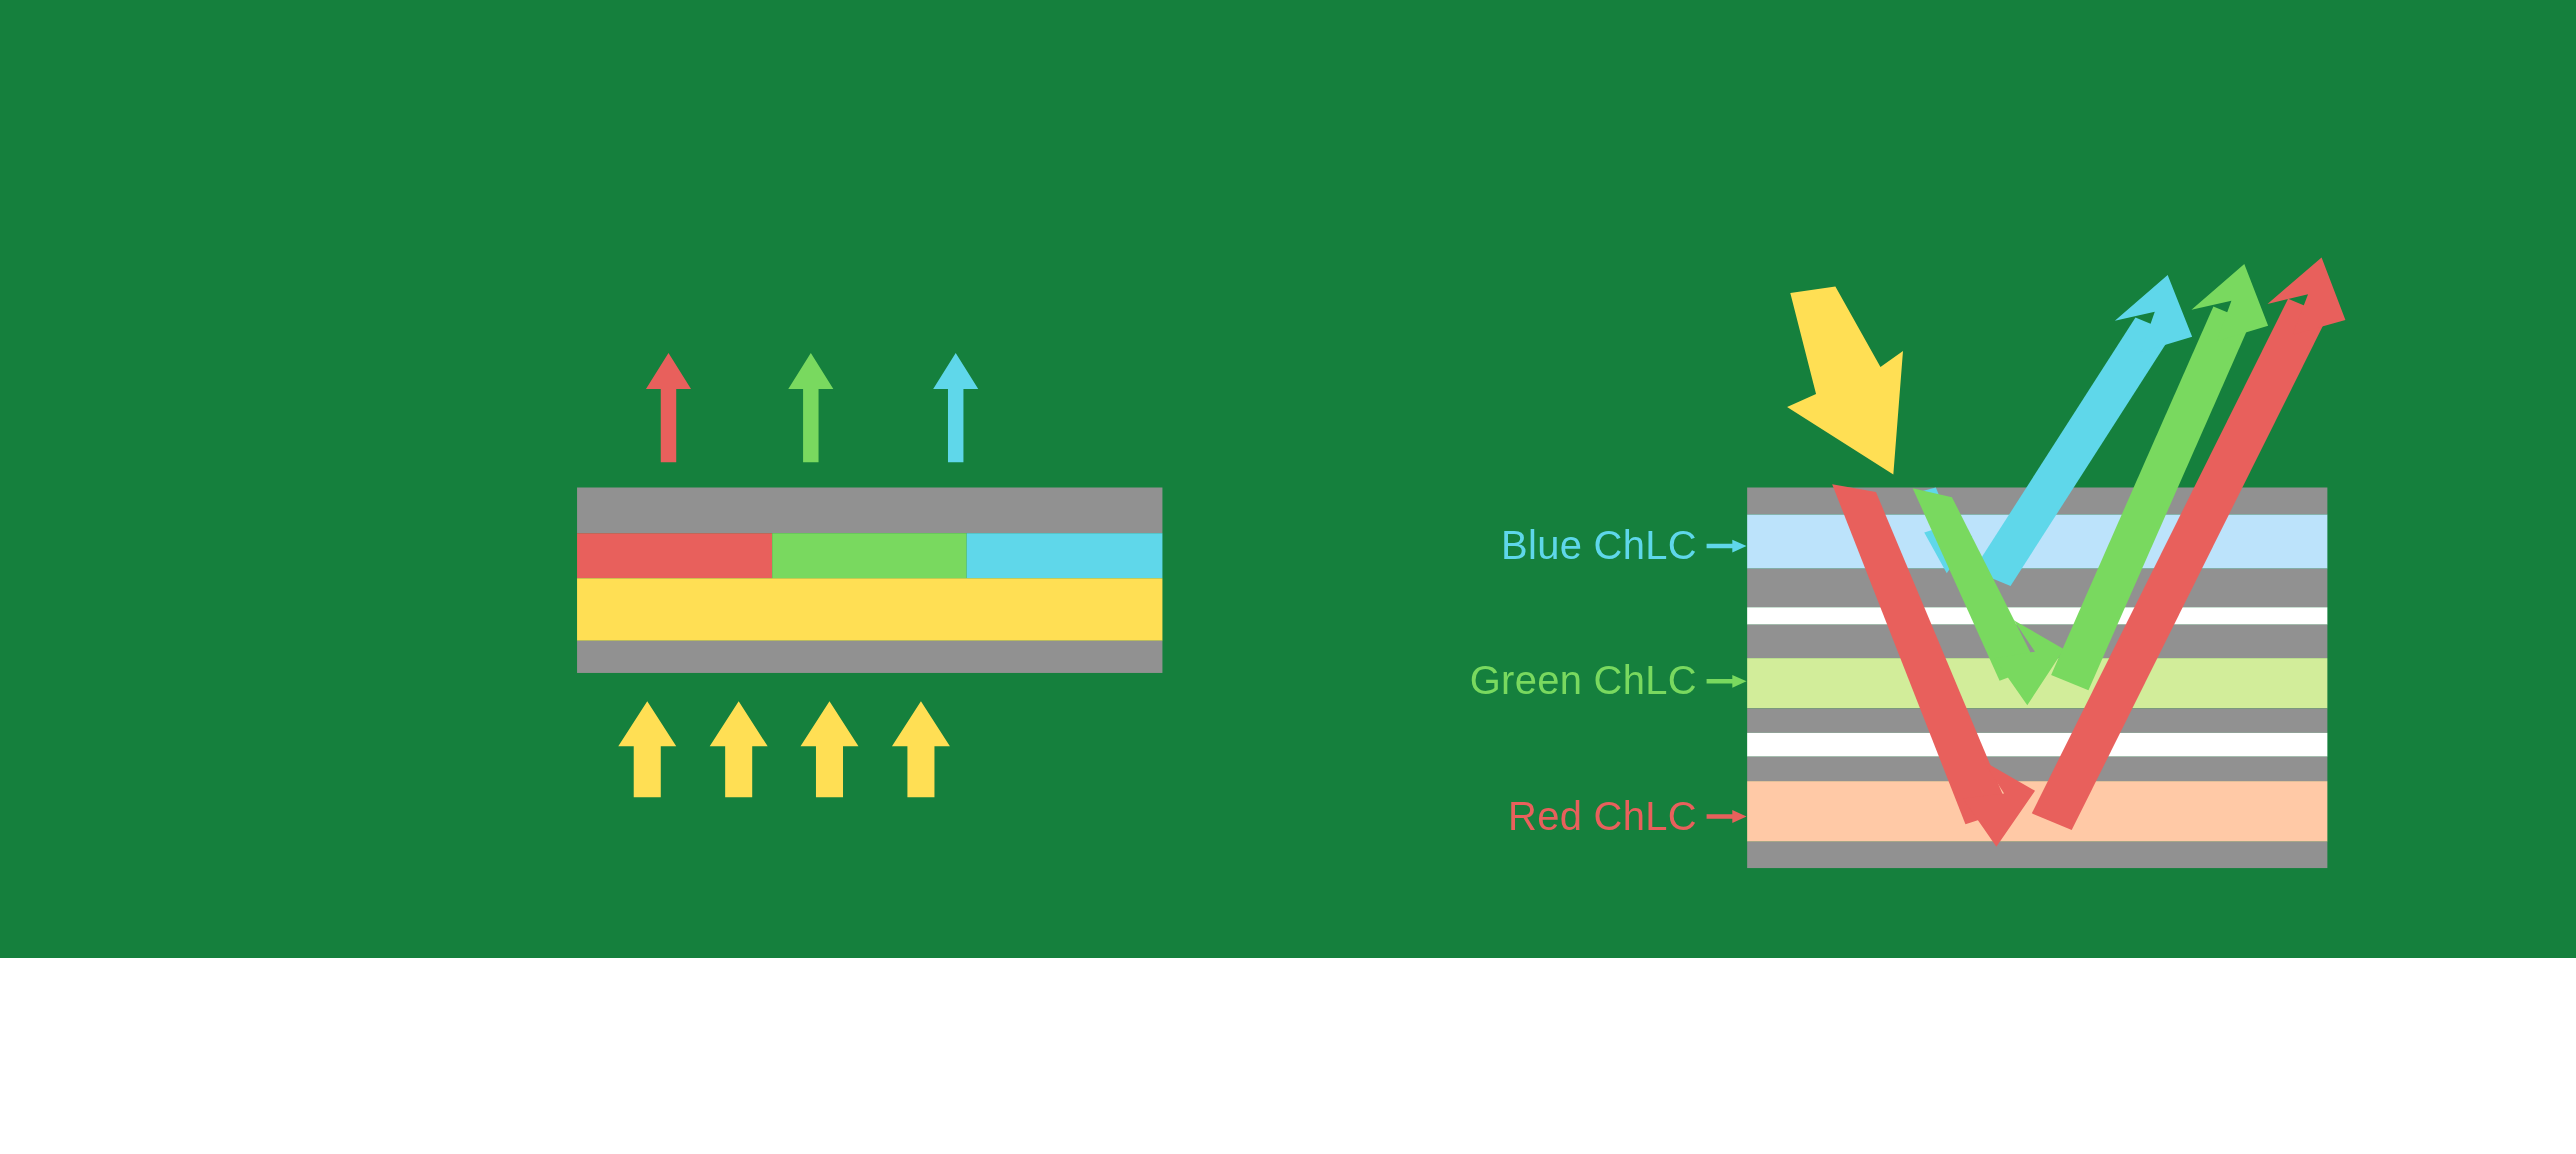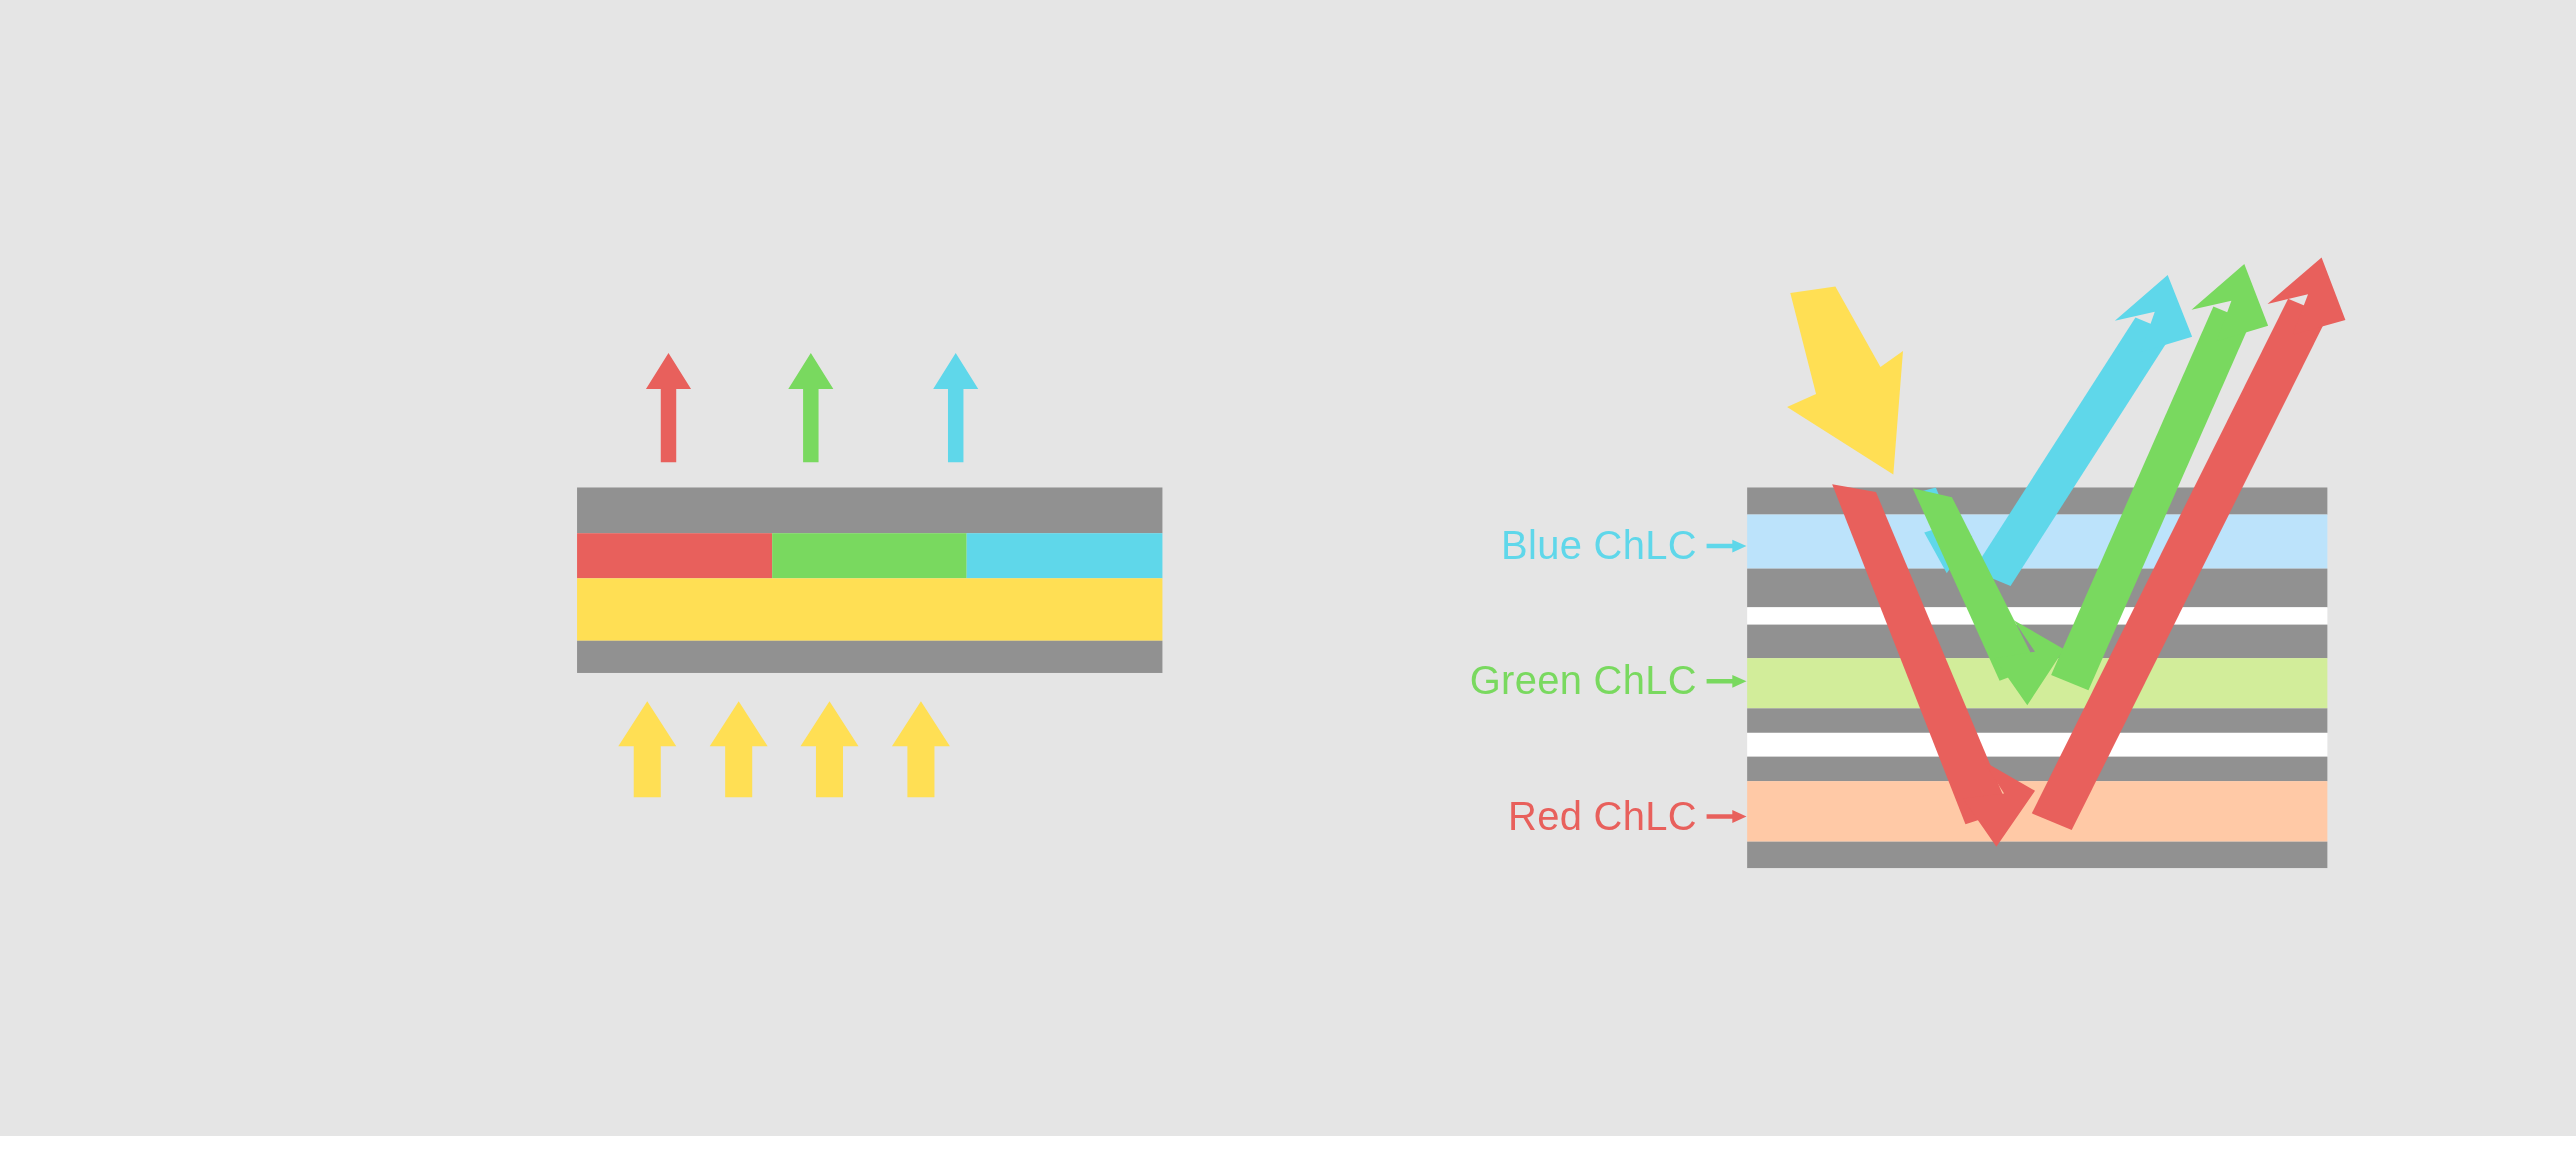--- a/index.html
+++ b/index.html
@@ -10,22 +10,22 @@
   }
   body {
     width: 2576px;
     height: 1154px;
     overflow: hidden;
     font-family: "Liberation Sans", sans-serif;
   }
   #canvas {
     position: relative;
     width: 2576px;
-    height: 1136px;
-    background: #e5e5e5;
+    height: 958px;
+    background: #15803d;
   }
   svg.figure {
     position: absolute;
     left: 0;
     top: 0;
     width: 2576px;
     height: 1154px;
     display: block;
   }
   .lbl {

